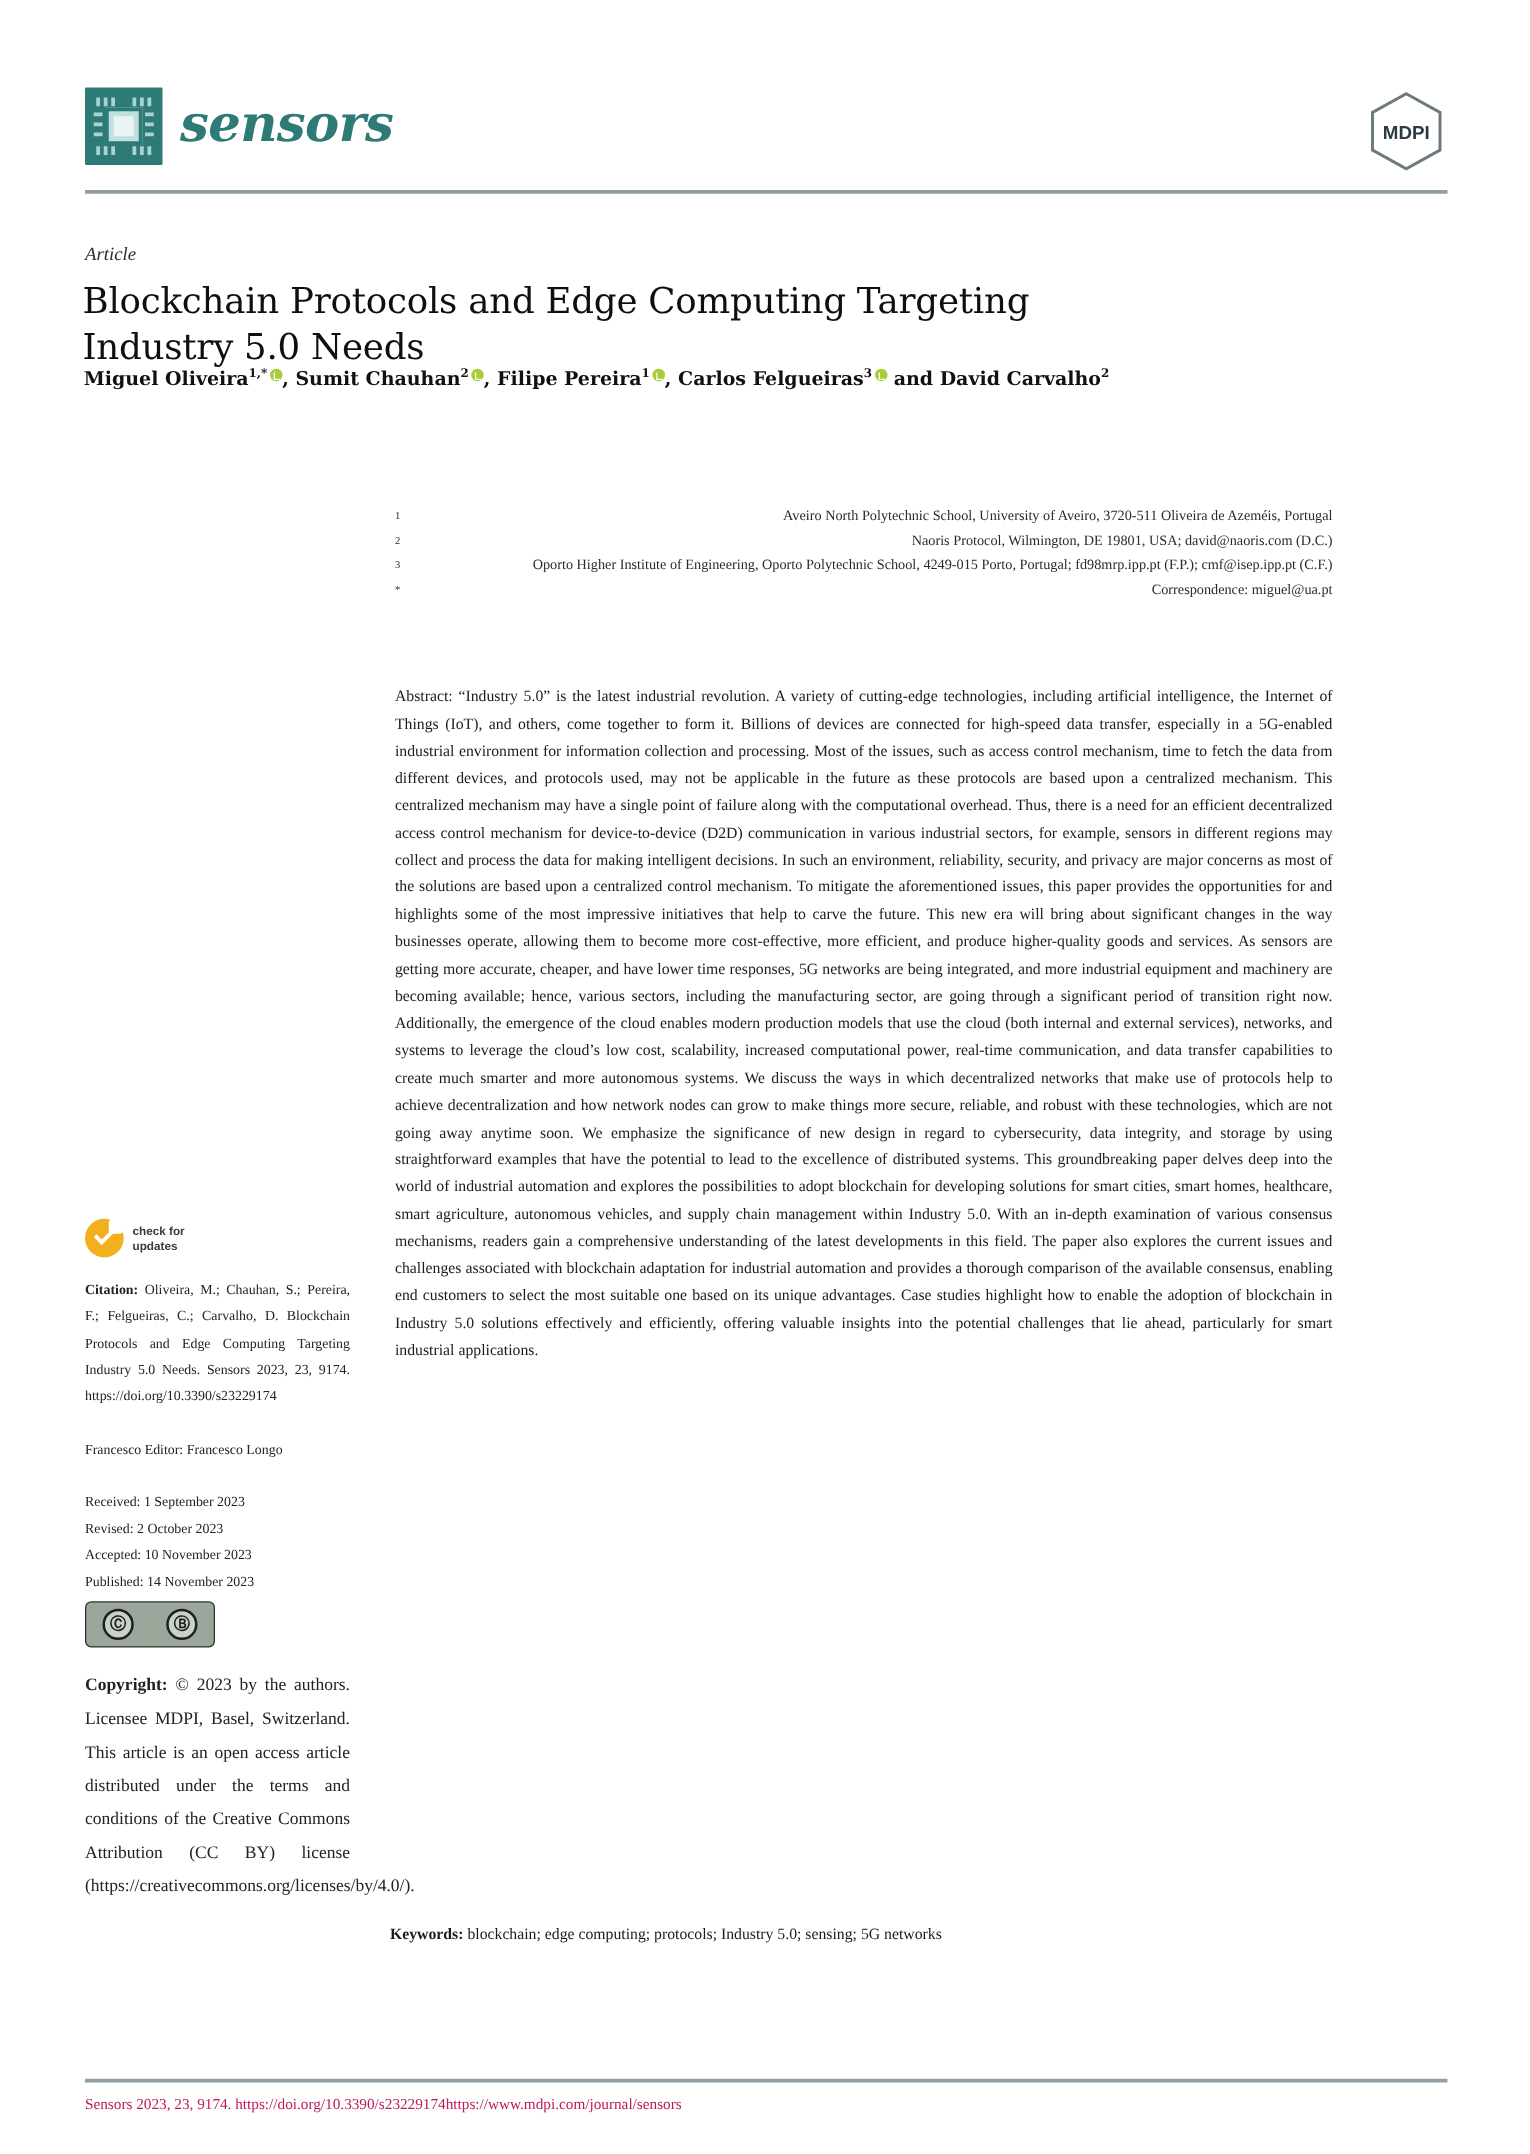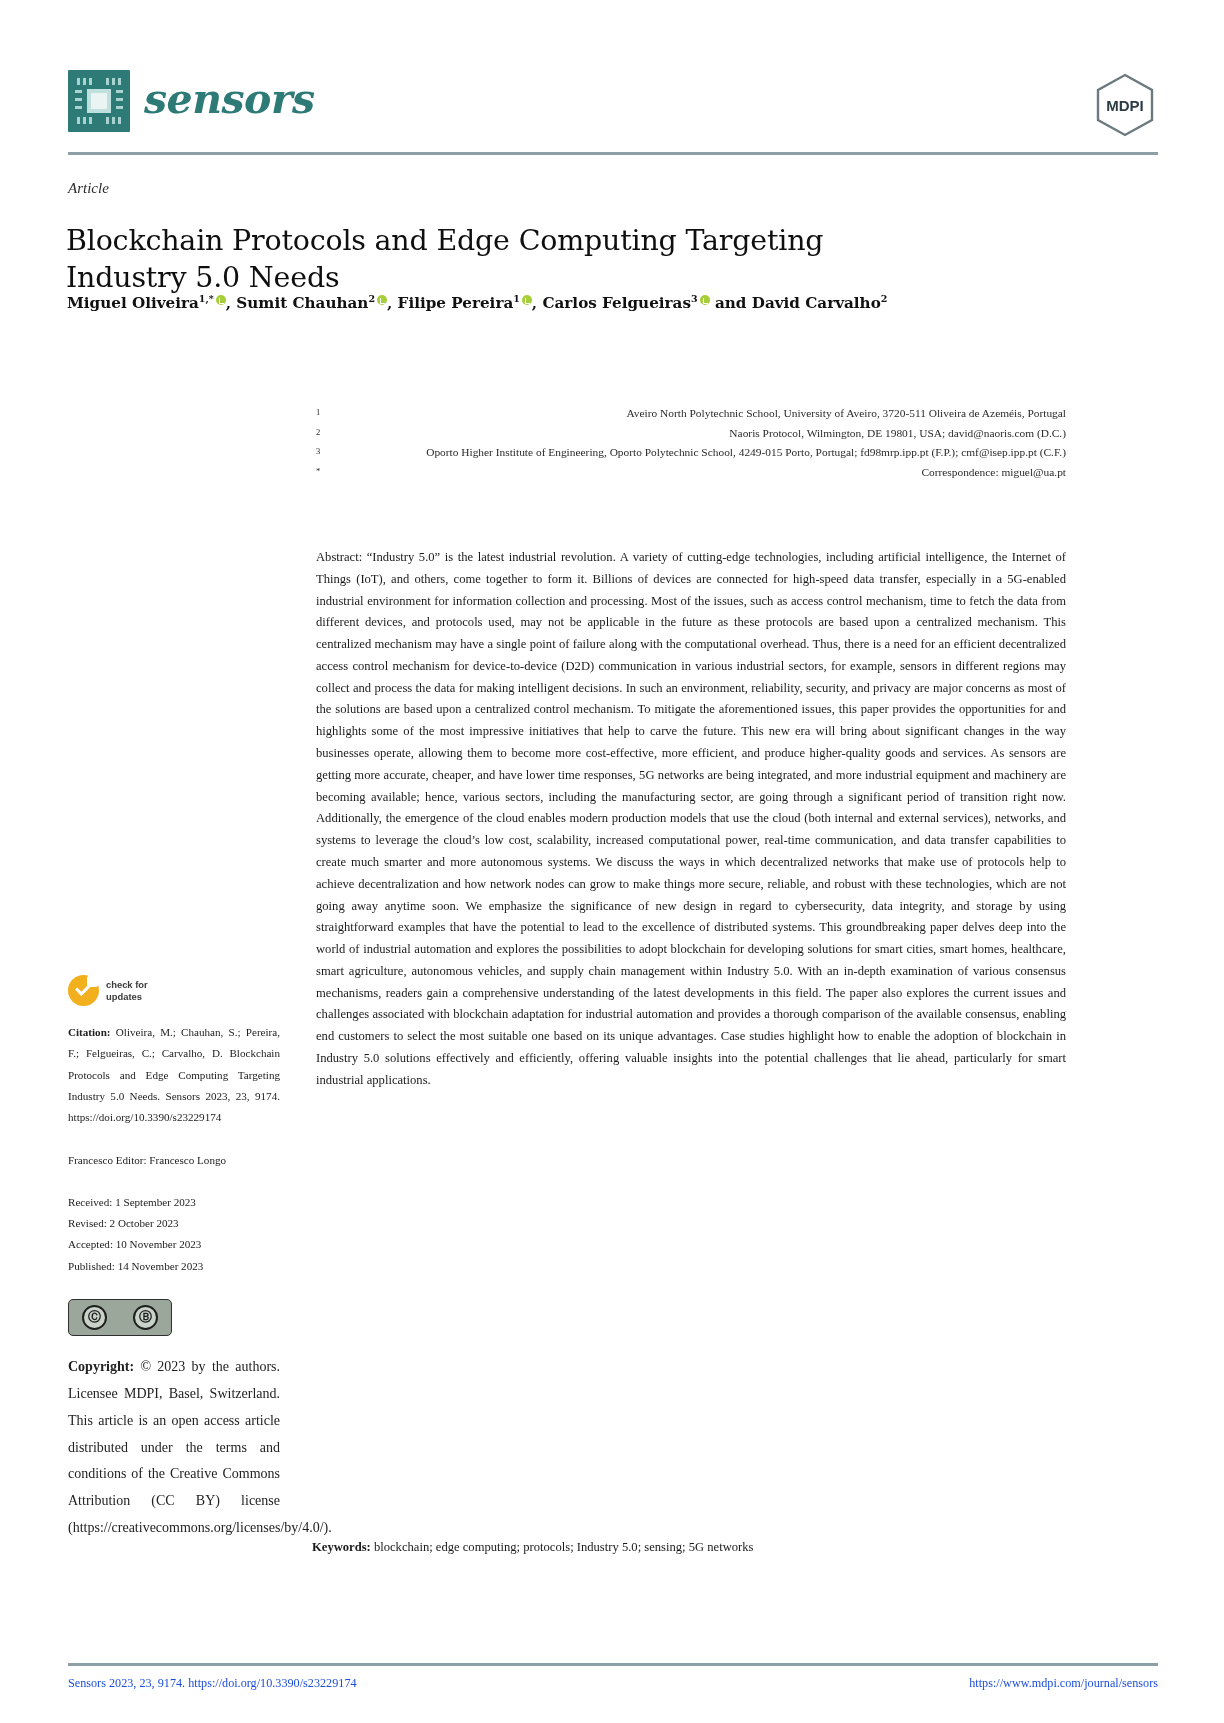--- a/index.html
+++ b/index.html
@@ -96,21 +96,21 @@
     top: 152px;
     width: 1090px;
     height: 3px;
     background: #8f9fa6;
   }
 
   
   .article-type {
     position: absolute;
     left: 68px;
-    top: 180px;
+    top: 196px;
     font-family: "Liberation Serif", serif;
     font-style: italic;
     font-size: 15px;
     color: #2b2b2b;
   }
   .paper-title {
     position: absolute;
     left: 66px;
     top: 204px;
     width: 880px;
@@ -260,21 +260,21 @@
     font-weight: 700;
     line-height: 1.22;
     color: #3a3a3a;
   }
   .citation-block {
     text-align: justify;
     margin-bottom: 22px;
   }
   .citation-block b { font-weight: 700; }
   .editor-block { margin-bottom: 20px; }
-  .dates-block { margin-bottom: 22px; }
+  .dates-block { margin-bottom: 4px; }
   .dates-block div { white-space: nowrap; }
 
   .cc-badge {
     width: 104px;
     height: 37px;
     border: 1.5px solid #2f2f2f;
     border-radius: 5px;
     background: #9aa79a;
     display: flex;
     align-items: center;
@@ -312,24 +312,23 @@
     width: 1090px;
     height: 3px;
     background: #8f9fa6;
   }
   .footer {
     position: absolute;
     left: 68px;
     top: 1676px;
     width: 1090px;
     display: flex;
-    justify-content: space-between;
     font-family: "Liberation Serif", serif;
     font-size: 12.2px;
-    color: #1d4ed8;
+    color: #be185d;
   }
 </style>
 </head>
 <body>
 
 <div class="page">
 
   <div class="masthead">
     <div class="journal-logo-wrap">
       <div class="chip-mark">

